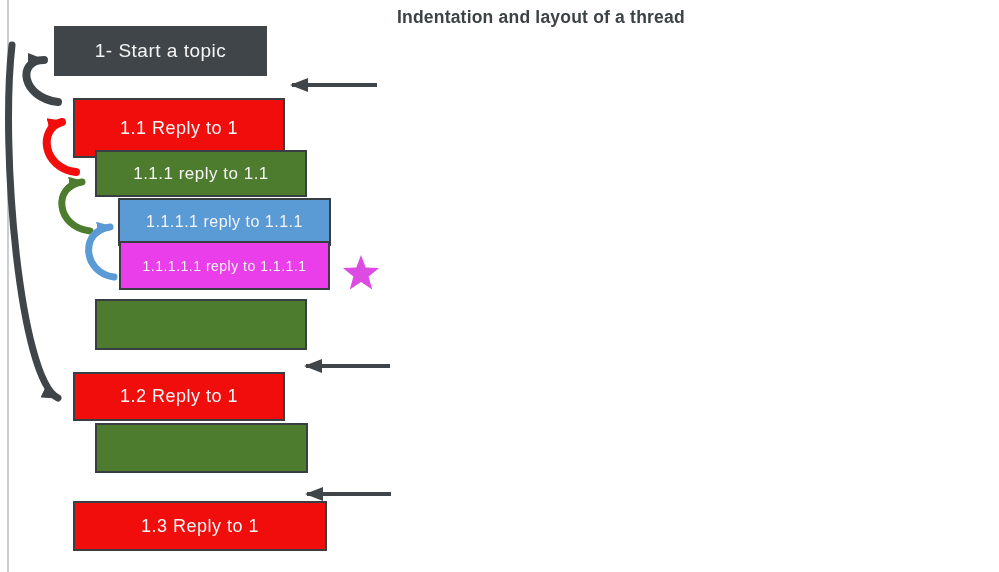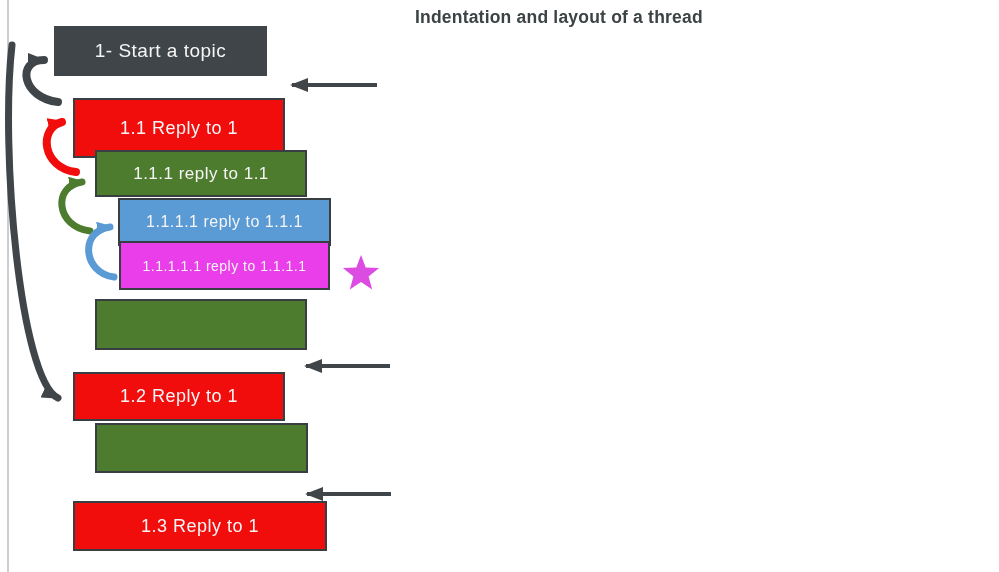--- a/index.html
+++ b/index.html
@@ -18,21 +18,20 @@
     background: var(--c-slide_edge, #cbcdce);
   }
   .slide-title {
     position: absolute;
     left: 397px; top: 7px;
     font-size: 17.5px;
     font-weight: bold;
     letter-spacing: 0.2px;
     color: var(--c-title_text, #3c4345);
     white-space: nowrap;
-    margin-left: 18px;
   }
   .note {
     color: var(--c-note_text, #5a6061);
     font-size: 19.5px;
     letter-spacing: 0.2px;
   }
   .note-top {
     position: absolute;
     left: 393px; top: 73px;
     white-space: nowrap;

